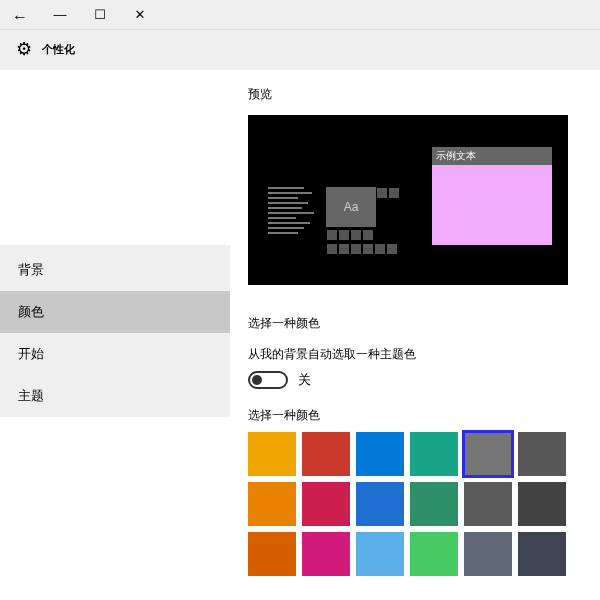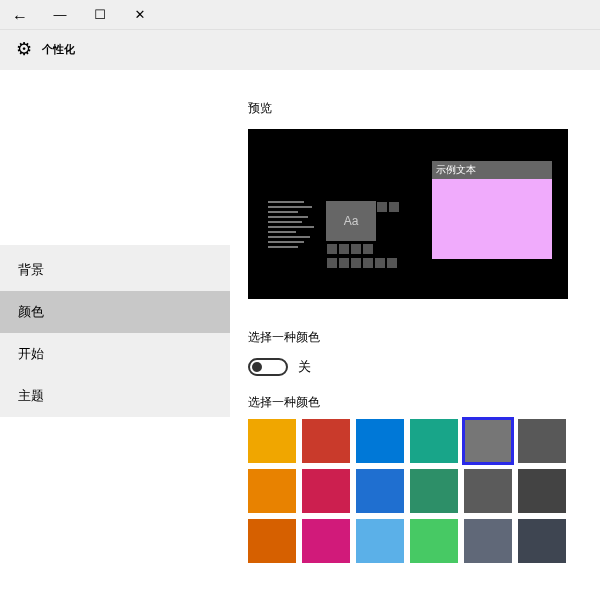--- a/index.html
+++ b/index.html
@@ -102,20 +102,21 @@
           <div class="small" style="margin-top:2px"></div>
         <div class="small" style="margin-top:2px"></div>
           <div class="small" style="margin-top:2px"></div>
       </div>
       <div class="pv-window">
         <div class="wtitle">示例文本</div>
       </div>
     </div>
 
     <h2 class="sec">选择一种颜色</h2>
+    <div class="subtxt">从我的背景自动选取一种主题色</div>
     <div class="toggle-row">
       <div class="toggle">
           <div class="knob"></div>
         </div>
       <span>关</span>
     </div>
 
     <div class="subtxt" style="margin-top:18px">选择一种颜色</div>
     <div class="swatches" id="swatches">
         <div class="swatch" style="background: rgb(240, 166, 0);"></div>

